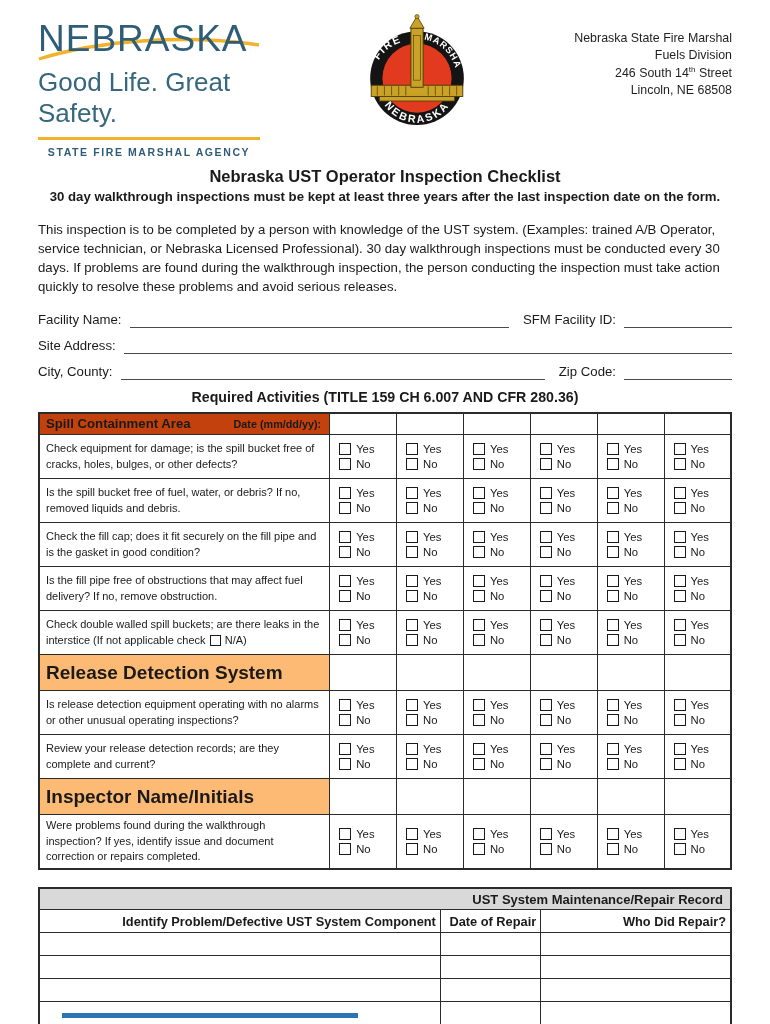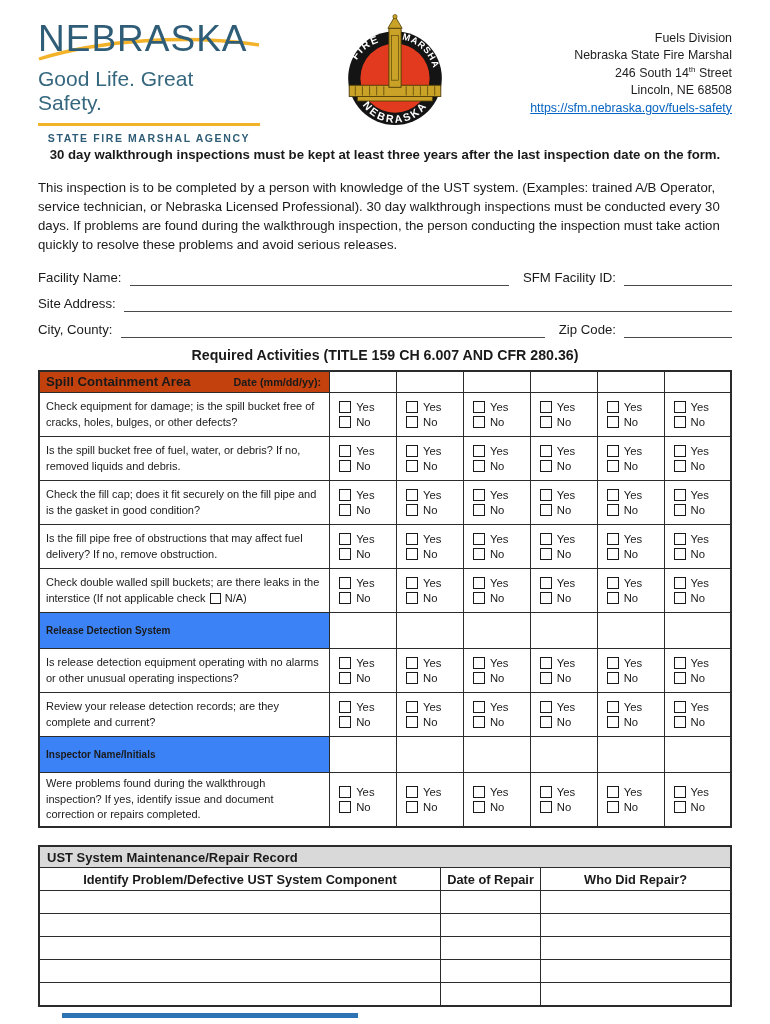--- a/index.html
+++ b/index.html
@@ -6,21 +6,21 @@
   html,body { background:#fff; }
   body { width:770px; height:1024px; font-family:"Liberation Sans", sans-serif; color:#1a1a1a; position:relative; overflow:hidden; }
   .page { position:relative; width:770px; height:1024px; padding:10px 38px 0 38px; }
 
   
   .header { display:flex; justify-content:space-between; align-items:flex-start; margin-top:4px; }
   .logo-block { width:222px; position:relative; padding-top:6px; }
   .wordmark { position:relative; height:44px; }
   .wordmark .nm { position:relative; z-index:2; font-size:37px; font-weight:400; letter-spacing:1px; color:#2f5d77; line-height:1.05; }
   .wordmark svg { position:absolute; left:0; top:0; z-index:1; }
-  .tagline { font-size:21px; color:#35677e; margin-top:3px; }
+  .tagline { font-size:26px; color:#35677e; margin-top:3px; }
   .gold-rule { height:2.5px; background:#f2b229; margin:8px 0 6px 0; width:100%; }
   .agency { font-size:10.5px; font-weight:bold; letter-spacing:1.6px; color:#2f5d77; text-align:center; }
 
   .seal-wrap { margin-top:0; }
 
   .addr { text-align:right; font-size:12.4px; line-height:1.38; color:#1f1f1f; padding-top:16px; }
   .addr .sup { font-size:8px; vertical-align:super; }
   .addr a { color:#0563c1; text-decoration:underline; }
 
   
@@ -41,32 +41,32 @@
   .req-head { text-align:center; font-size:14.2px; font-weight:bold; margin-top:8px; margin-bottom:7px; }
 
   
   table.checklist { width:100%; border-collapse:collapse; border:2px solid #2b2b2b; table-layout:fixed; }
   table.checklist td { border:1px solid #2b2b2b; vertical-align:middle; }
   .sec-head { background:#c2410c; padding:2px 6px; height:22px; }
   .sec-flex { display:flex; justify-content:space-between; align-items:center; }
   .sec-title { font-size:13.2px; font-weight:bold; }
   .date-lbl { font-size:10.8px; font-weight:bold; padding-right:2px; }
   .q-cell { font-size:11px; line-height:1.42; padding:3px 6px; }
-  .sec-cell { background:#3b82f6; font-size:10px; font-weight:bold; padding:2px 6px; height:36px; }
+  .sec-cell { background:#fdba74; font-size:19px; font-weight:bold; padding:2px 6px; height:36px; }
   .check-cell { padding:4px 0 4px 9px; }
   tr.qrow { height:44px; }
   tr.tall { height:44px; }
   .check-line { display:flex; align-items:center; gap:5px; margin:3px 0; }
   .cb { width:12px; height:12px; border:1.4px solid #1a1a1a; background:#fff; display:inline-block; flex:0 0 auto; }
   .inline-cb { width:11px; height:11px; vertical-align:-2px; margin:0 1px; }
   .cb-lbl { font-size:11.3px; }
 
   
   table.repair { width:100%; border-collapse:collapse; border:2px solid #2b2b2b; table-layout:fixed; margin-top:17px; }
-  table.repair td { border:1px solid #2b2b2b; }
+  table.repair td { border:1px solid #2b2b2b;text-align:right; }
   .rep-title { background:#d9d9d9; font-size:13px; font-weight:bold; padding:2px 7px; height:22px; }
   .rep-colhead { font-size:12.8px; font-weight:bold; text-align:center; padding:3px 4px; height:23px; }
   .repair-cell { height:23px; }
 
   .bottom-bar { position:absolute; left:62px; top:1013px; width:296px; height:5px; background:#2e74b5; }
 </style>
 </head>
 <body>
 
 <div class="page">
@@ -120,28 +120,28 @@
         <text fill="#ffffff" font-family="Liberation Sans, sans-serif" font-weight="bold" font-size="9" letter-spacing="0.8">
           <textPath href="#arcR" startOffset="2%">MARSHAL</textPath>
         </text>
         <text fill="#ffffff" font-family="Liberation Sans, sans-serif" font-weight="bold" font-size="10.5" letter-spacing="2" text-anchor="middle">
           <textPath href="#arcB" startOffset="50%">NEBRASKA</textPath>
         </text>
       </svg>
     </div>
 
     <div class="addr">
+      <div>Nebraska State Fire Marshal</div>
       <div>Fuels Division</div>
-      <div>Nebraska State Fire Marshal</div>
       <div><span>246 South 14</span><span class="sup">th</span><span> Street</span></div>
       <div>Lincoln, NE 68508</div>
-      <div><a href="#">https://sfm.nebraska.gov/fuels-safety</a></div>
     </div>
   </div>
 
+  <div class="title1">Nebraska UST Operator Inspection Checklist</div>
   <div class="note">30 day walkthrough inspections must be kept at least three years after the last inspection date on the form.</div>
 
   <div class="intro">This inspection is to be completed by a person with knowledge of the UST system. (Examples: trained A/B Operator, service technician, or Nebraska Licensed Professional). 30 day walkthrough inspections must be conducted every 30 days. If problems are found during the walkthrough inspection, the person conducting the inspection must take action quickly to resolve these problems and avoid serious releases.</div>
 
   <div class="fields">
     <div class="frow">
       <span class="flabel">Facility Name:</span>
       <span class="fill grow"></span>
       <span class="flabel mid">SFM Facility ID:</span>
       <span class="fill short"></span>

